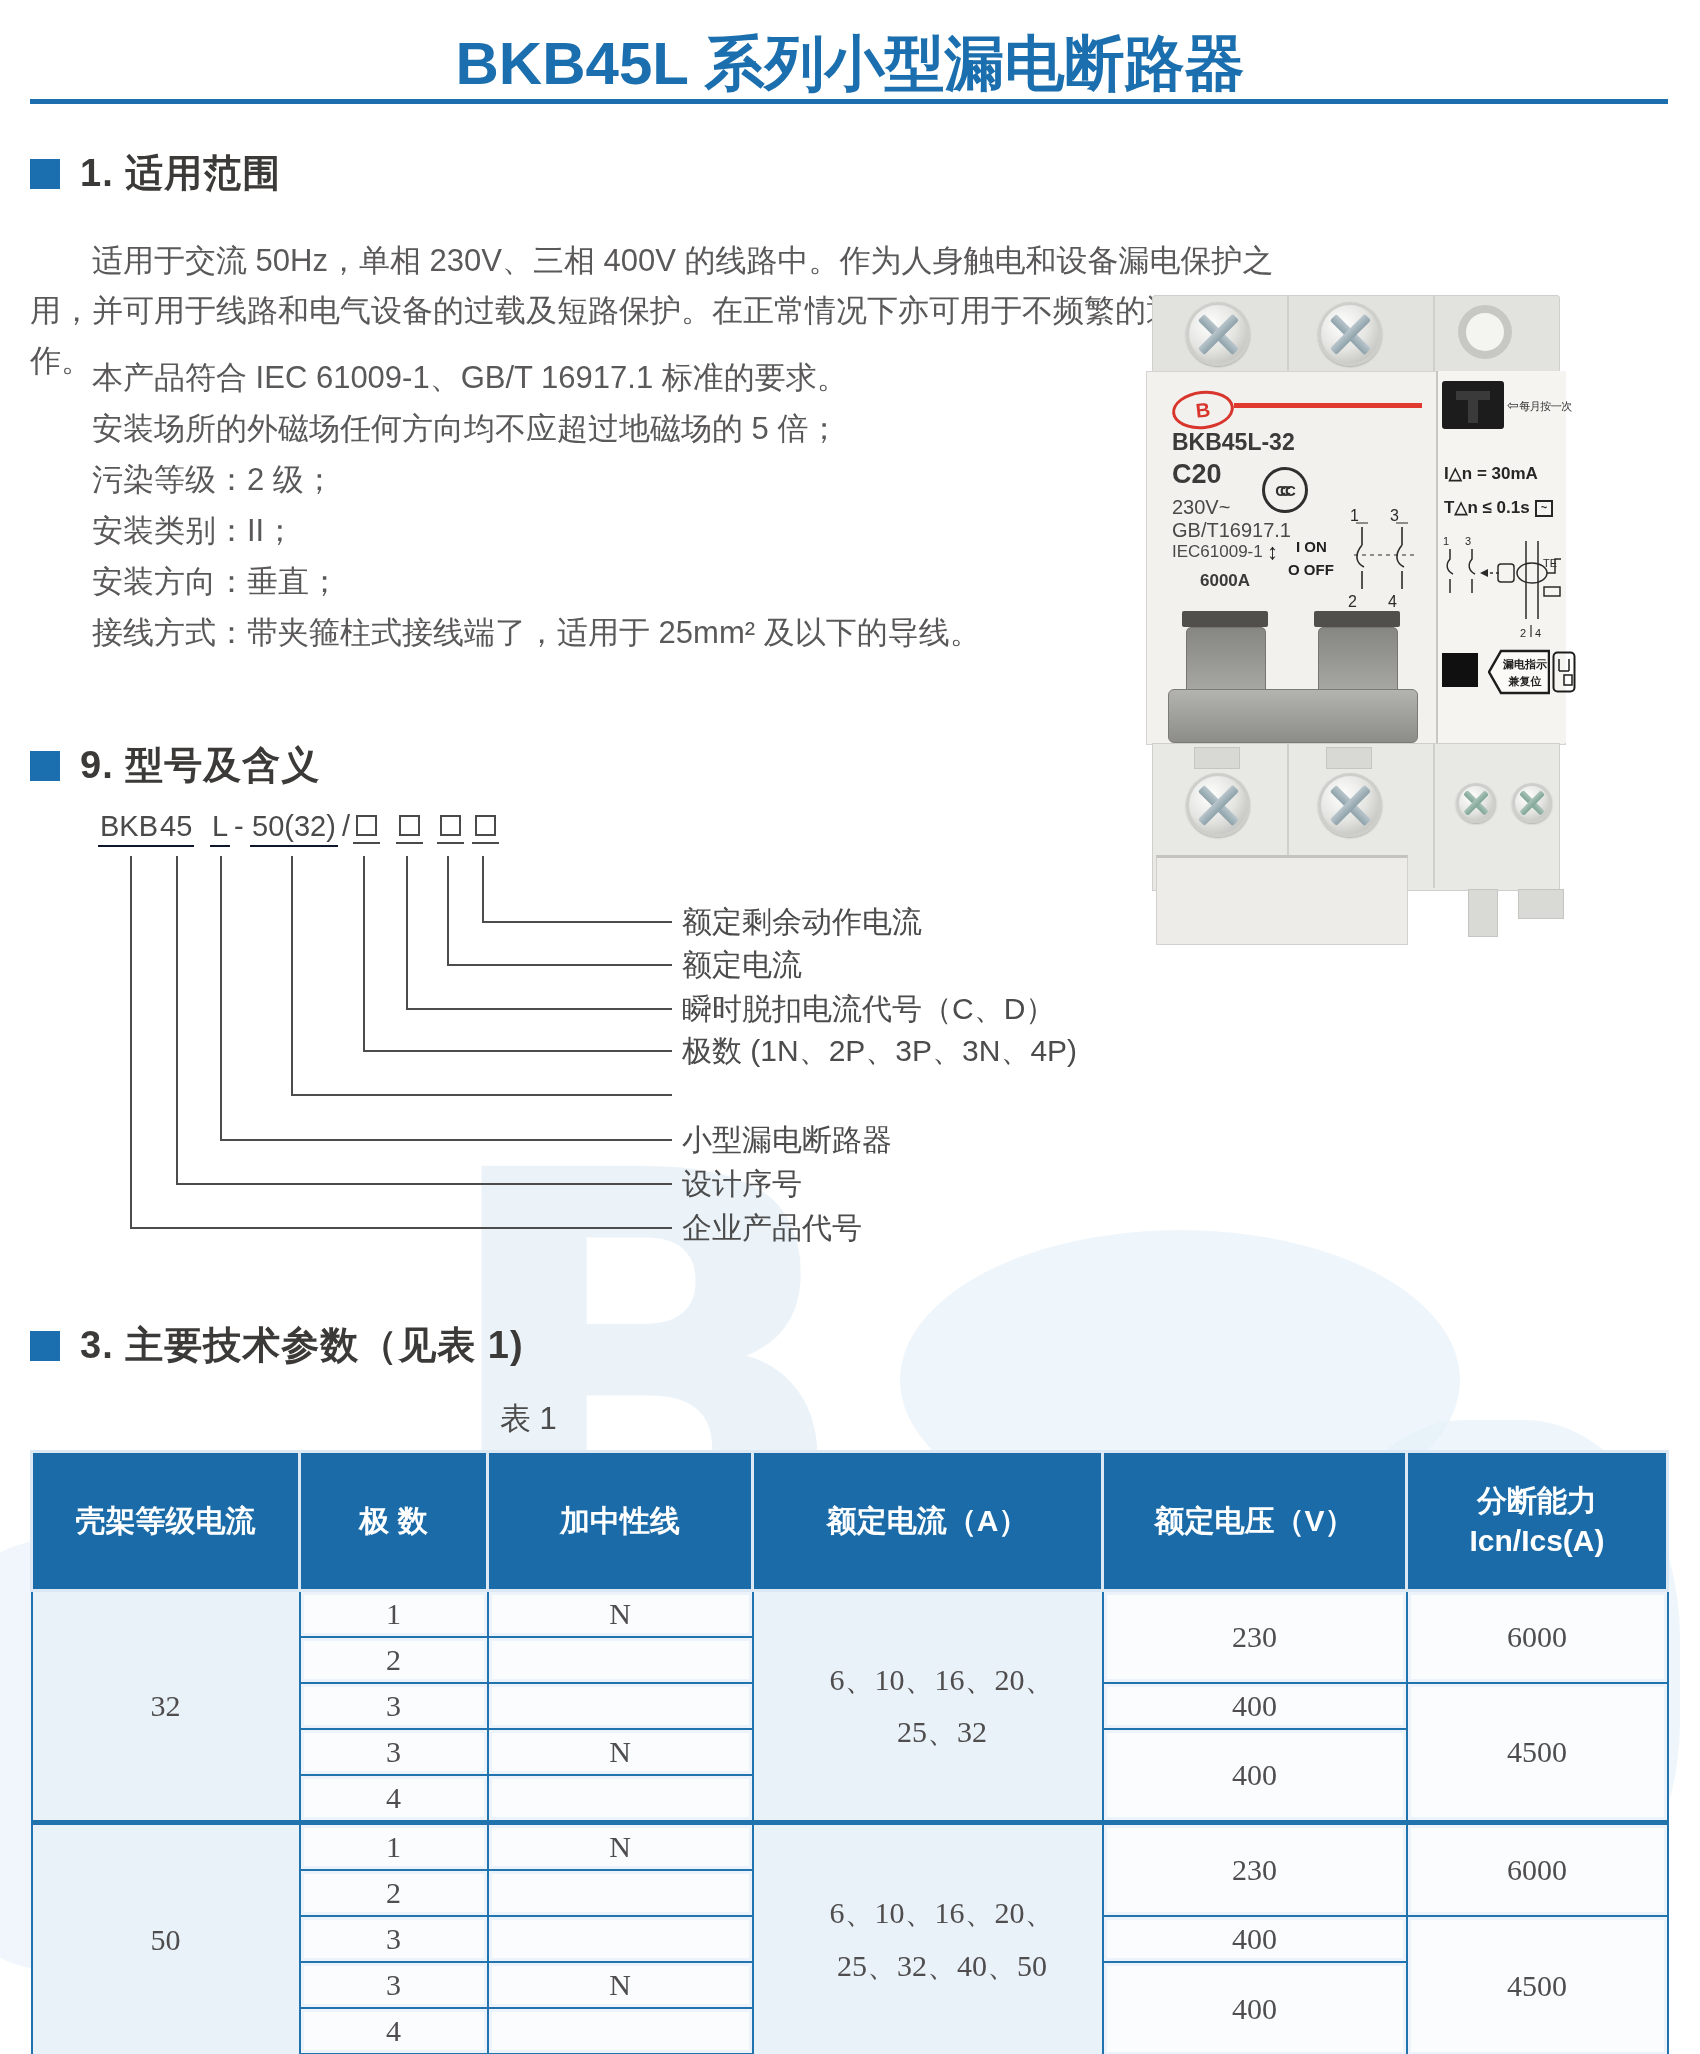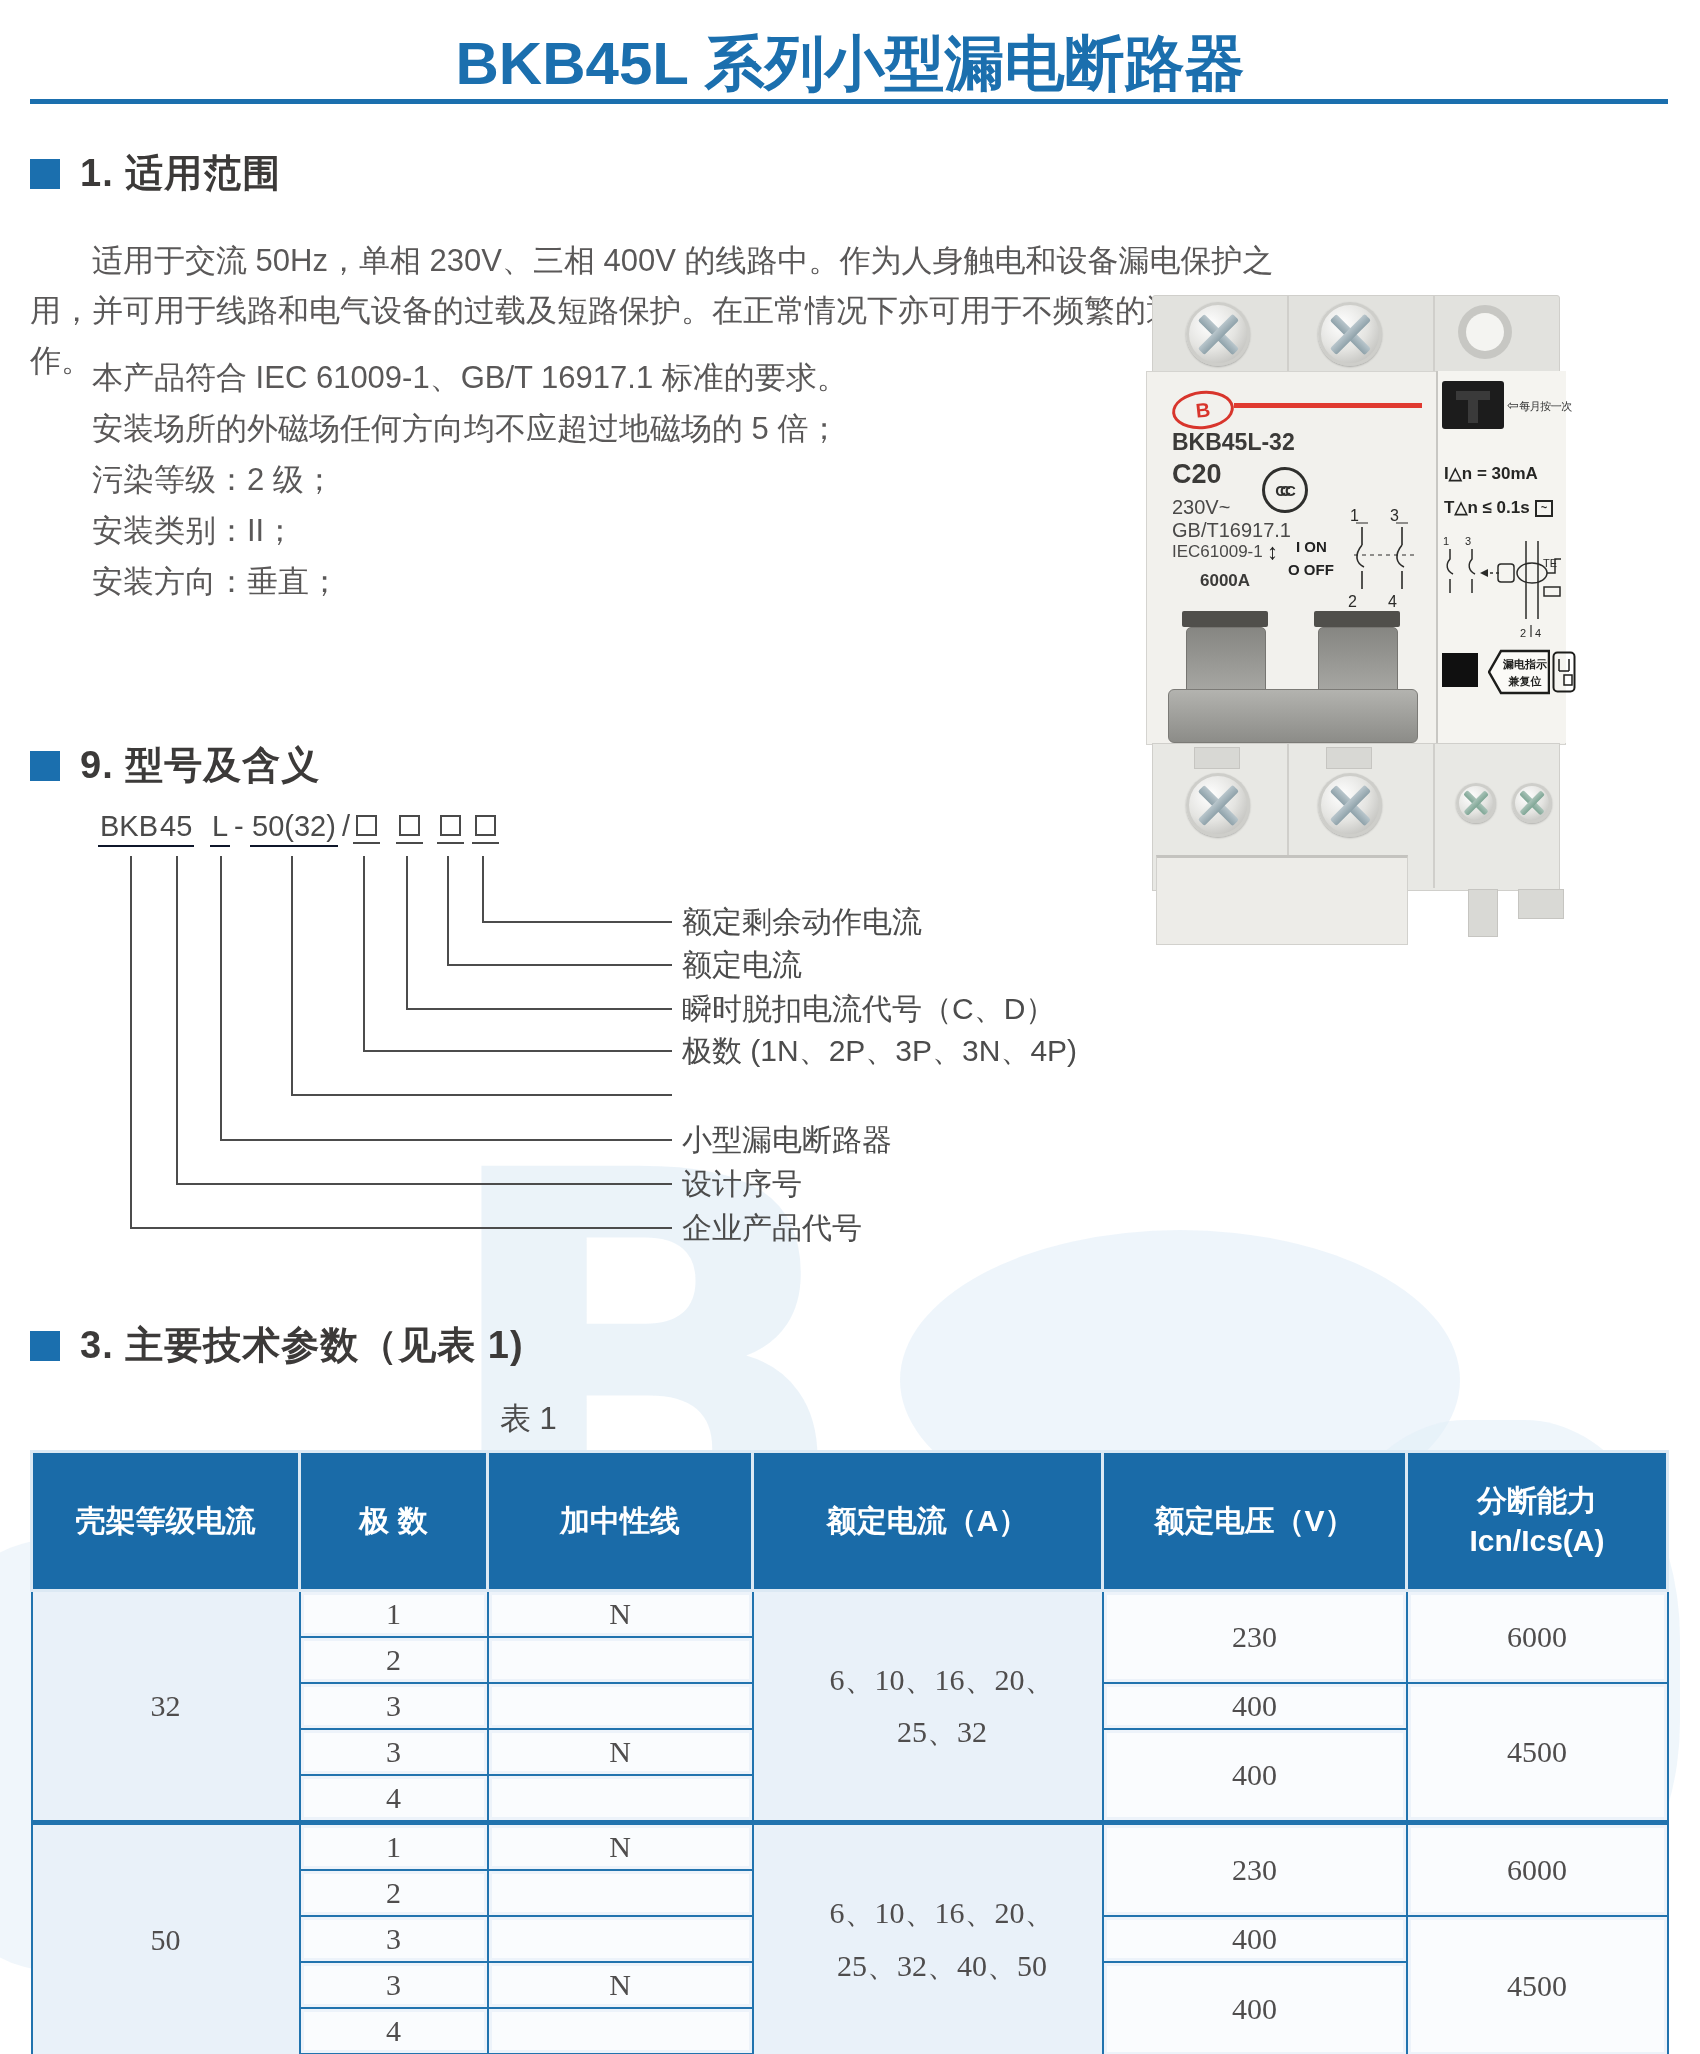--- a/index.html
+++ b/index.html
@@ -128,20 +128,21 @@
     <span class="bullet"></span>
     <span class="txt">1. 适用范围</span>
   </div>
   <p class="layer para">适用于交流 50Hz，单相 230V、三相 400V 的线路中。作为人身触电和设备漏电保护之用，并可用于线路和电气设备的过载及短路保护。在正常情况下亦可用于不频繁的通断操作。</p>
   <div class="layer slines">
     <p>本产品符合 IEC 61009-1、GB/T 16917.1 标准的要求。</p>
     <p>安装场所的外磁场任何方向均不应超过地磁场的 5 倍；</p>
     <p>污染等级：2 级；</p>
     <p>安装类别：II；</p>
     <p>安装方向：垂直；</p>
+    <p>接线方式：带夹箍柱式接线端了，适用于 25mm² 及以下的导线。</p>
   </div>
 
   <div class="layer breaker">
     <div class="abs bk-top">
       <span class="seam" style="left:134px;top:0;height:76px;"></span>
       <span class="seam" style="left:280px;top:0;height:76px;"></span>
     </div>
     <span class="screw" style="left:40px;top:7px;width:64px;height:64px;"></span>
     <span class="screw" style="left:172px;top:7px;width:64px;height:64px;"></span>
     <span class="abs bk-hole">

